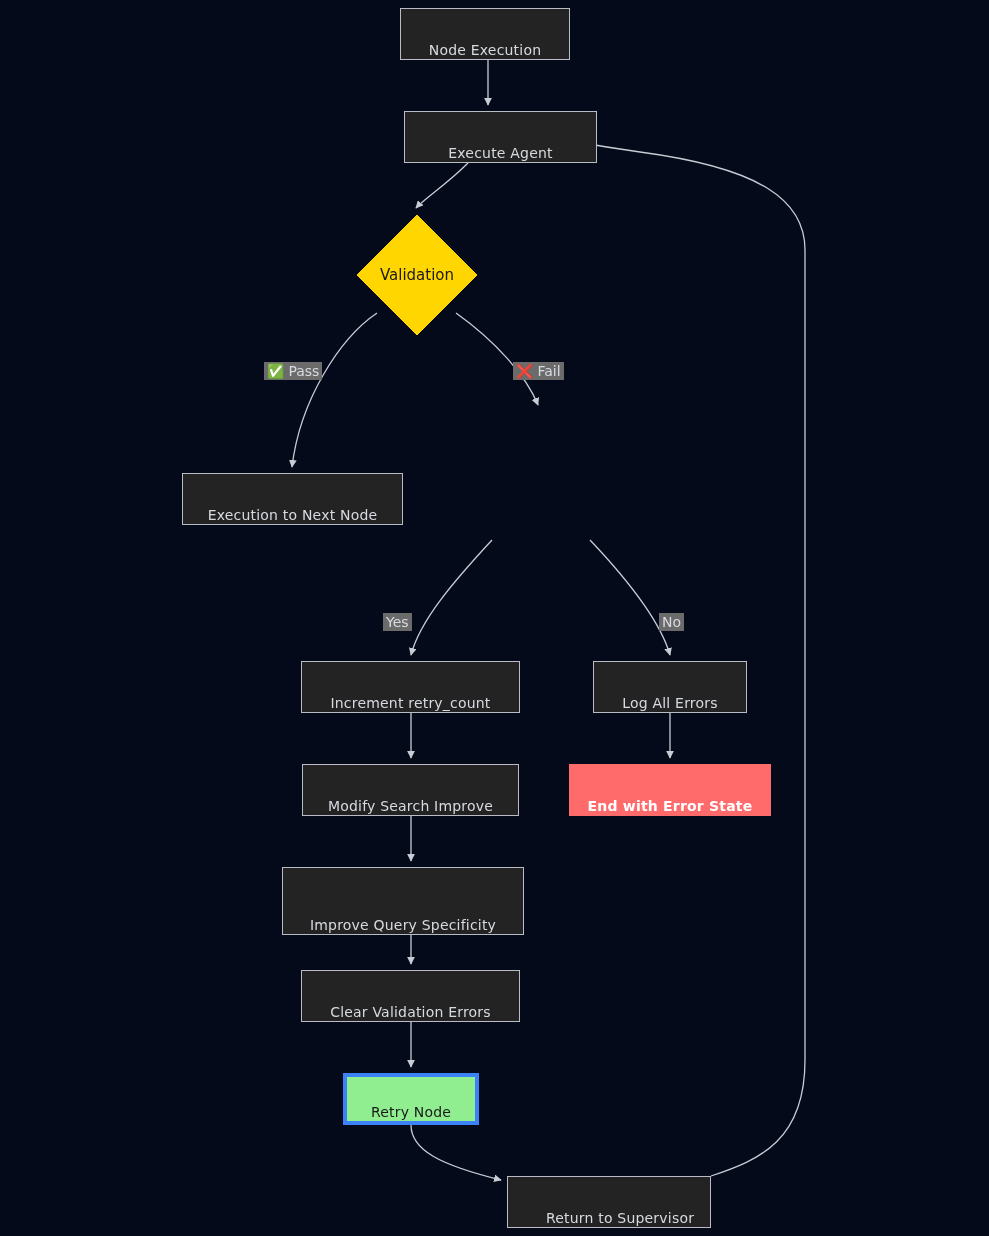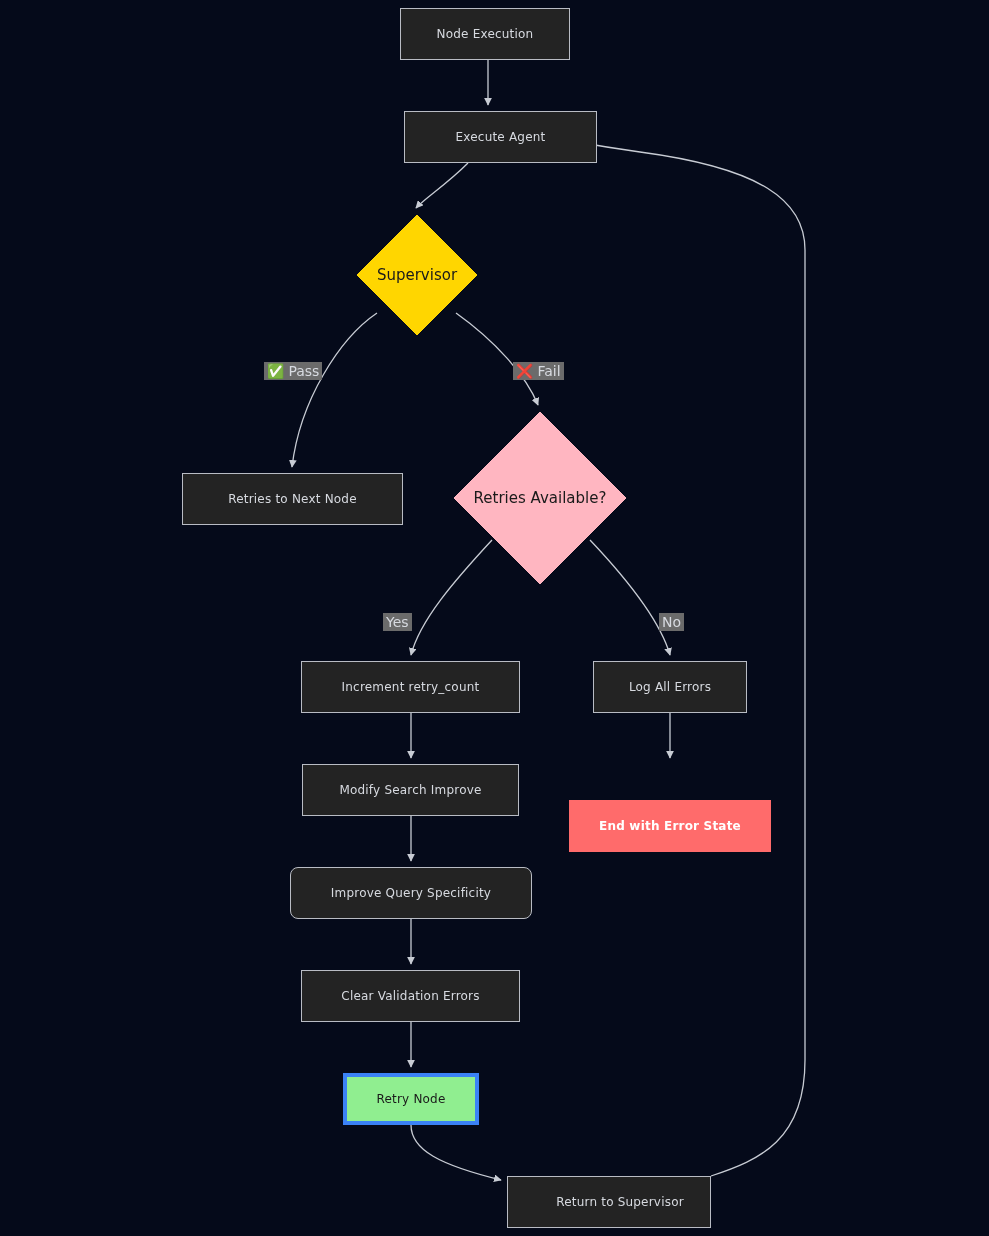--- a/index.html
+++ b/index.html
@@ -21,39 +21,38 @@
     position: absolute;
     left: 0;
     top: 0;
     width: 989px;
     height: 1236px;
   }
   .node {
     position: absolute;
     box-sizing: border-box;
     display: flex;
-    align-items: center;
+    align-items: flex-end;
     justify-content: center;
     text-align: center;
-    font-size: 12px;
+    font-size: 14px;
     letter-spacing: 0.2px;
     line-height: 1.2;
     white-space: nowrap;
   }
   .node.rect {
     background: #232323;
     border: 1px solid #b9bcc4;
     color: #d7dae0;
   }
   .node.rect.accent-red {
     background: #ff6b6b;
     border: 1px solid #ff6b6b;
     color: #ffffff;
     font-weight: bold;
-    margin-top: 36px;
   }
   .node.rect.accent-green {
     background: #90ee90;
     border: 4px solid #3b82f6;
     color: #1a1a1a;
   }
   .diamond-wrap {
     position: absolute;
   }
   .diamond-shape {
@@ -130,51 +129,45 @@
   </div>
 
   <div class="node rect" style="left:404px; top:111px; width:193px; height:52px;">
     <span>Execute Agent</span>
   </div>
 
   <div class="diamond-wrap" style="left:355px; top:213px; width:124px; height:124px;">
     <svg class="diamond-shape" viewBox="0 0 124 124" xmlns="http://www.w3.org/2000/svg">
       <polygon points="62,2 122,62 62,122 2,62" fill="#ffd600" stroke="#ffd600" stroke-width="1"></polygon>
     </svg>
-    <div class="diamond-label">Supervisor</div>
+    <div class="diamond-label">Validation</div>
   </div>
 
   <div class="node rect" style="left:182px; top:473px; width:221px; height:52px;">
-    <span>Retries to Next Node</span>
+    <span>Execution to Next Node</span>
   </div>
 
-  <div class="diamond-wrap" style="left:452px; top:410px; width:176px; height:176px;">
-    <svg class="diamond-shape" viewBox="0 0 176 176" xmlns="http://www.w3.org/2000/svg">
-      <polygon points="88,2 174,88 88,174 2,88" fill="#ffb6c1" stroke="#ffb6c1" stroke-width="1"></polygon>
-    </svg>
-    <div class="diamond-label">Retries Available?</div>
-  </div>
 
   <div class="node rect" style="left:593px; top:661px; width:154px; height:52px;">
     <span>Log All Errors</span>
   </div>
 
   <div class="node rect" style="left:301px; top:661px; width:219px; height:52px;">
     <span>Increment retry_count</span>
   </div>
 
   <div class="node rect" style="left:302px; top:764px; width:217px; height:52px;">
     <span>Modify Search Improve</span>
   </div>
 
   <div class="node rect accent-red" style="left:569px; top:764px; width:202px; height:52px;">
     <span>End with Error State</span>
   </div>
 
-  <div class="node rect" style="left:290px; top:867px; width:242px; height:52px;border-radius:8px;">
+  <div class="node rect" style="left:282px; top:867px; width:242px; height:68px;">
     <span>Improve Query Specificity</span>
   </div>
 
   <div class="node rect" style="left:301px; top:970px; width:219px; height:52px;">
     <span>Clear Validation Errors</span>
   </div>
 
   <div class="node rect accent-green" style="left:343px; top:1073px; width:136px; height:52px;">
     <span>Retry Node</span>
   </div>

